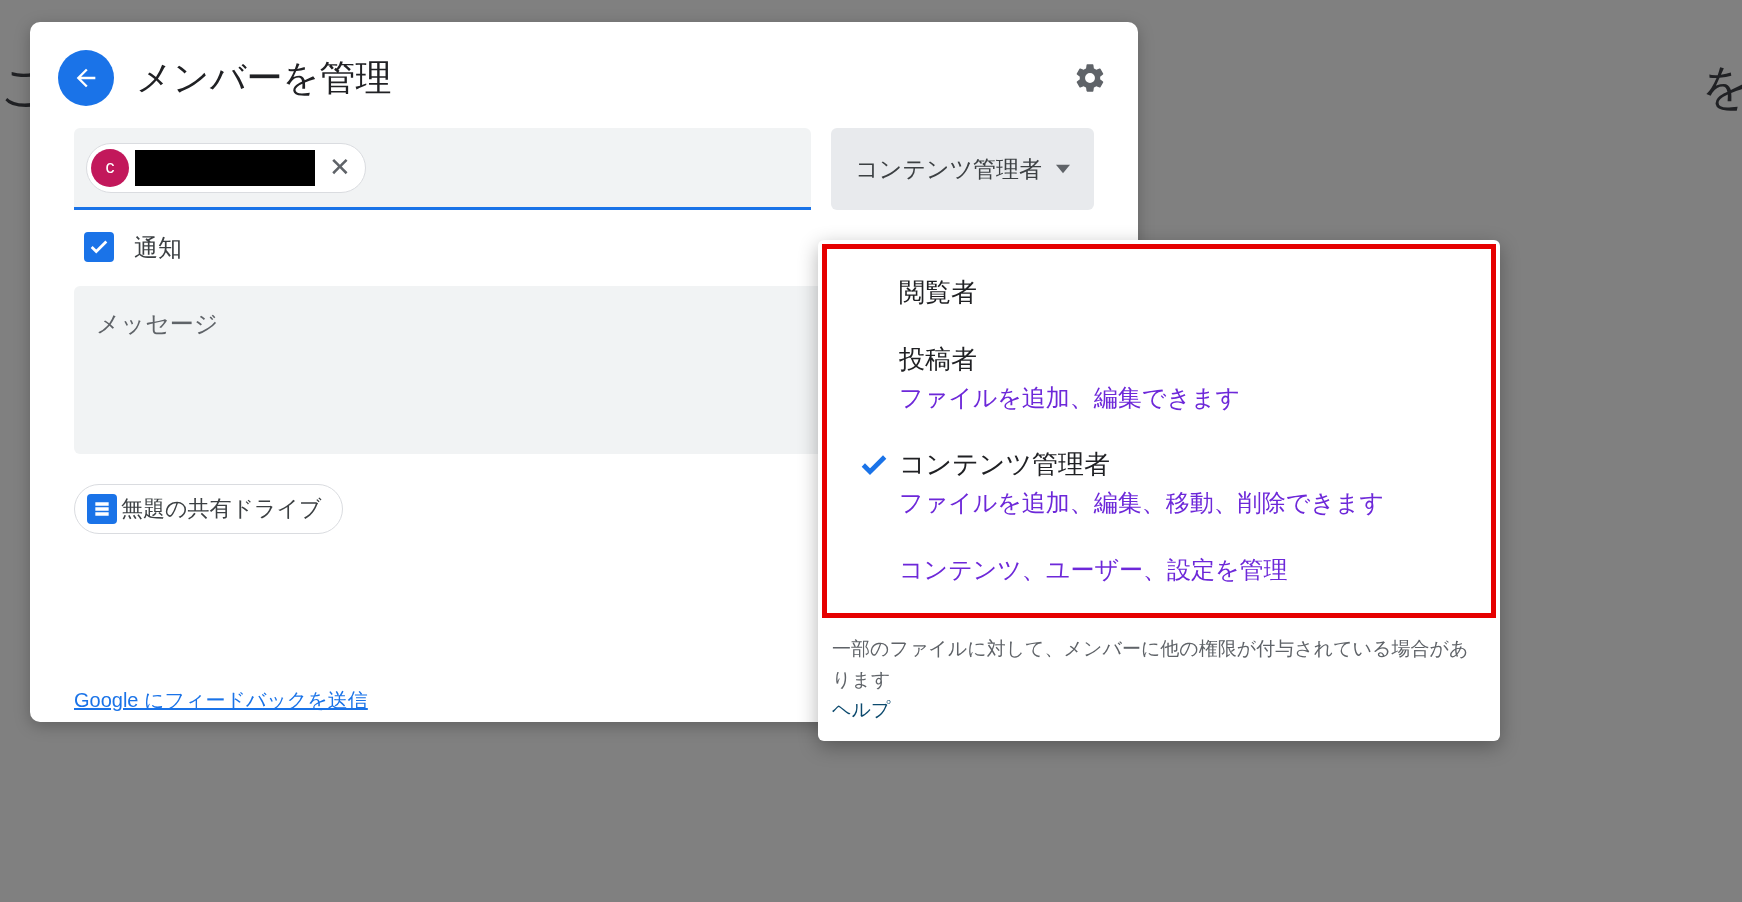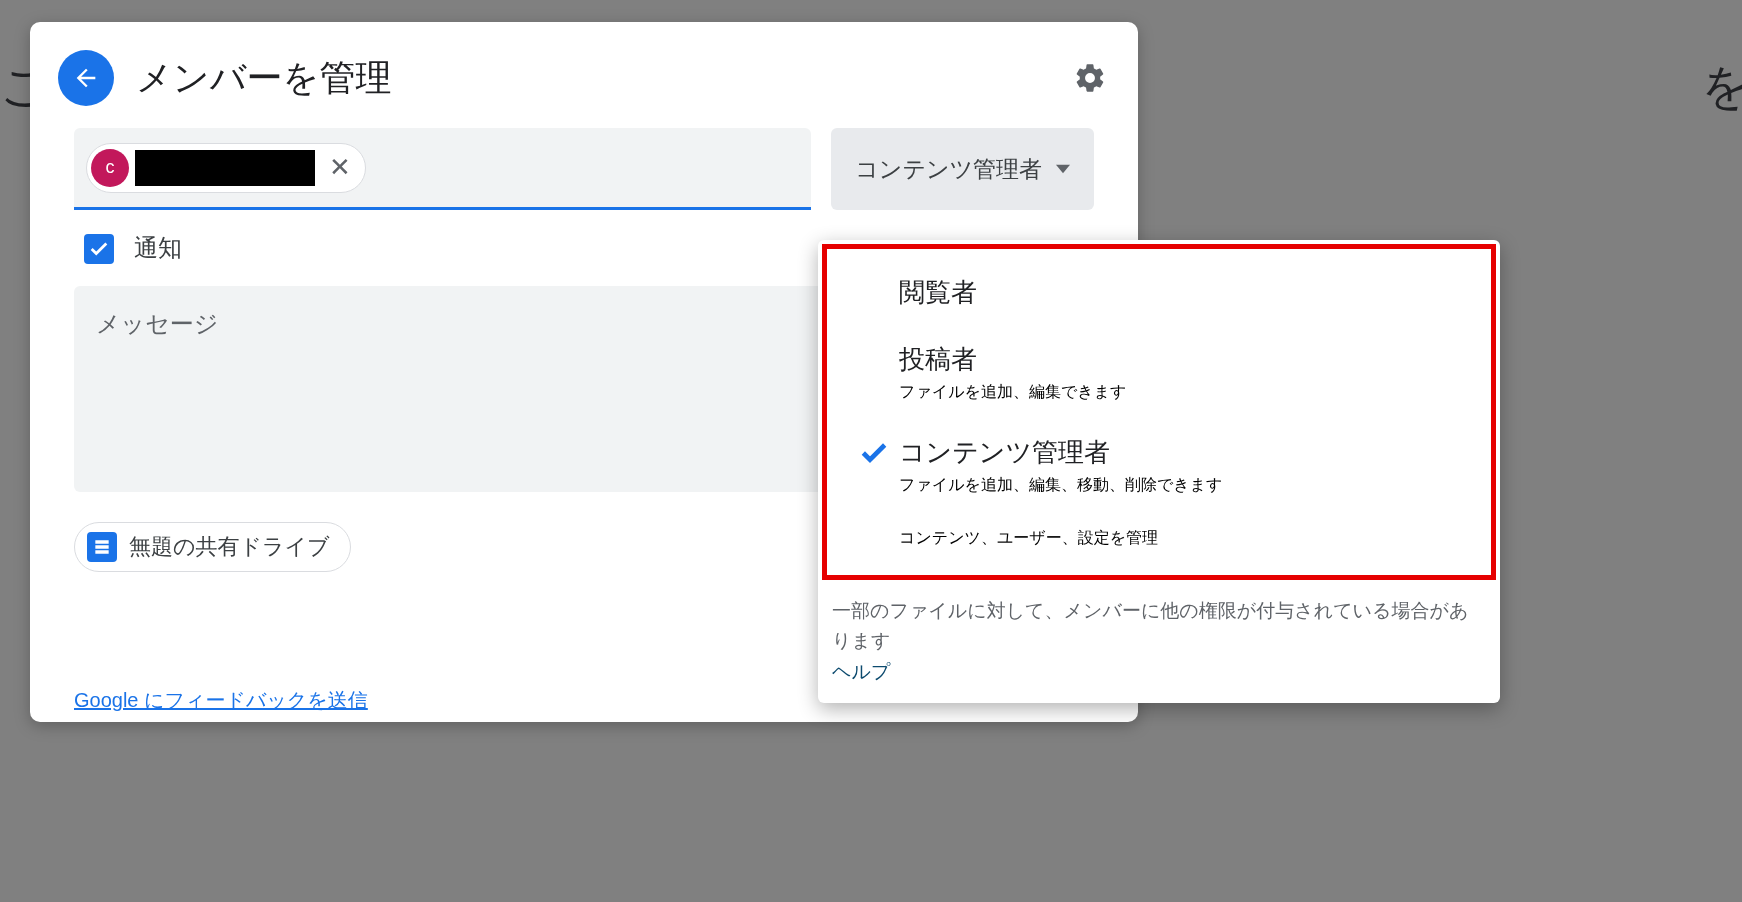--- a/index.html
+++ b/index.html
@@ -120,53 +120,53 @@
       display: flex;
       align-items: center;
       gap: 14px;
       cursor: pointer;
       color: #3c4043;
       font-size: 23px;
     }
     .role-select svg { width: 14px; height: 14px; fill: #5f6368; }
     .notify-row {
       display: flex;
-      align-items: flex-end;
+      align-items: flex-start;
       padding: 22px 54px 14px 54px;
       gap: 20px;
     }
     .checkbox {
       width: 30px;
       height: 30px;
       border-radius: 4px;
       background: #1a73e8;
       display: flex;
       align-items: center;
       justify-content: center;
       cursor: pointer;
     }
     .checkbox svg { width: 22px; height: 22px; stroke: #fff; stroke-width: 3; fill: none; }
     .notify-label { font-size: 24px; color: #3c4043; }
     .message-box {
       margin: 8px 44px 0 44px;
       background: #f1f3f4;
       border-radius: 6px;
-      height: 206px;
+      height: 168px;
       padding: 22px;
     }
     .message-placeholder { font-size: 24px; color: #5f6368; }
     .drive-chip {
       margin: 30px 0 0 44px;
       display: inline-flex;
       align-items: center;
       border: 1px solid #dadce0;
       border-radius: 30px;
       height: 50px;
       padding: 0 20px 0 12px;
-      gap: 12px;
+      gap: 4px;
     }
     .drive-icon {
       width: 30px;
       height: 30px;
       border-radius: 4px;
       background: #1a73e8;
       display: flex;
       align-items: center;
       justify-content: center;
     }
@@ -205,21 +205,21 @@
     }
     .dd-check {
       width: 50px;
       display: flex;
       justify-content: center;
       padding-top: 4px;
     }
     .dd-check svg { width: 32px; height: 32px; stroke: #1a73e8; stroke-width: 3.5; fill: none; }
     .dd-text { flex: 1; }
     .dd-title { font-size: 26px; color: #202124; line-height: 1.5; }
-    .dd-desc { font-size: 16px; color: #000000; line-height: 1.6; }
+    .dd-desc { font-size: 24px; color: #6d28d9; line-height: 1.6; }
     .dd-footer {
       padding: 12px 22px 0 14px;
       font-size: 19px;
       color: #5f6368;
       line-height: 1.6;
     }
     .dd-help {
       color: #0c4a6e;
       cursor: pointer;
     }

